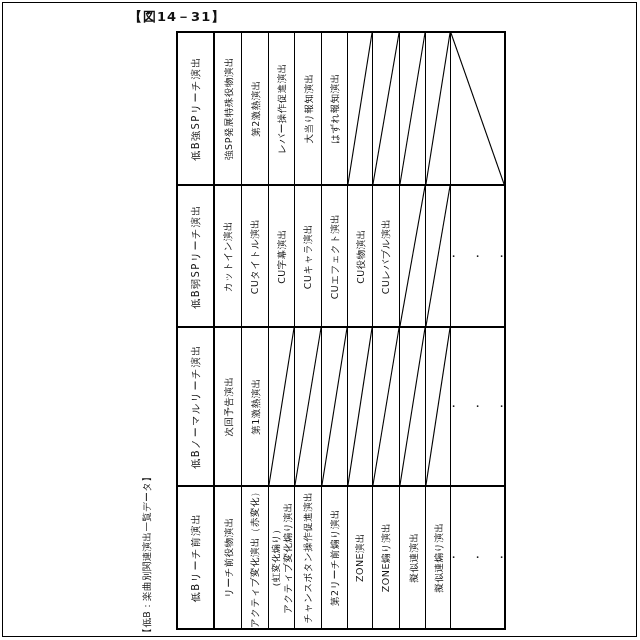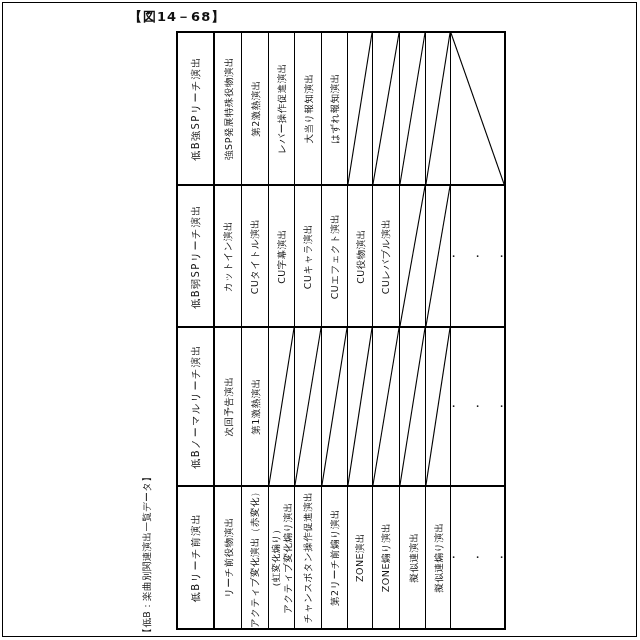--- a/index.html
+++ b/index.html
@@ -30,21 +30,21 @@
   .vtext div { white-space:nowrap; }
   .dots { font-size:11px; letter-spacing:13px; margin-right:-13px; white-space:nowrap; }
   .diag-svg { position:absolute; left:0; top:0; width:100%; height:100%; display:block; }
   .diag-svg line { stroke:#000; stroke-width:1.1; }
 </style>
 </head>
 <body>
 
 <div class="frame"></div>
 
-<div id="title">【図14－68】</div>
+<div id="title">【図14－31】</div>
 
 <div id="sideLabel">【低B：楽曲別関連演出一覧データ】</div>
 
 <div id="tbl">
     <div class="band" style="height: 153px;">
       <div class="cell header" style="width: 37px;">
         <span class="vtext hdr">低B強SPリーチ演出</span>
       </div>
       <div class="cell" style="width: 27px;">
         <span class="vtext">強SP発展特殊役物演出</span>

